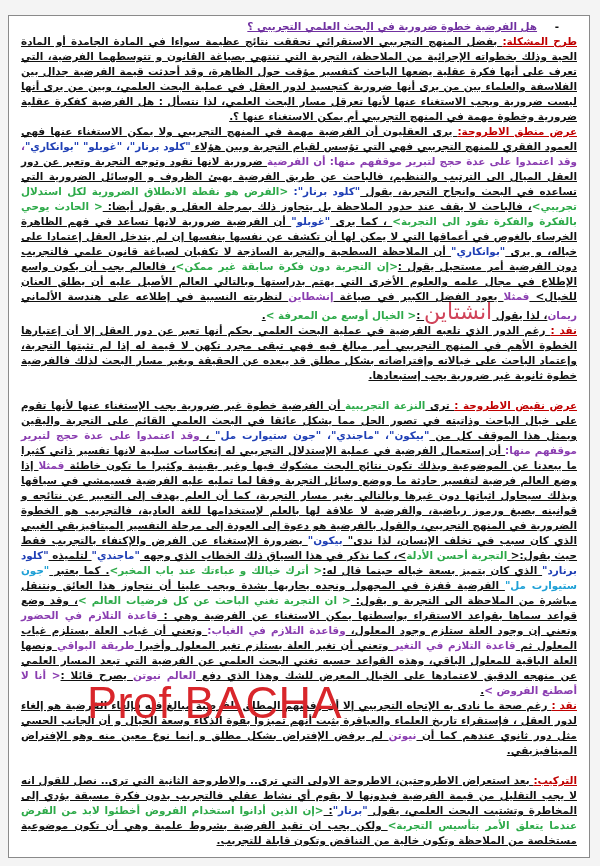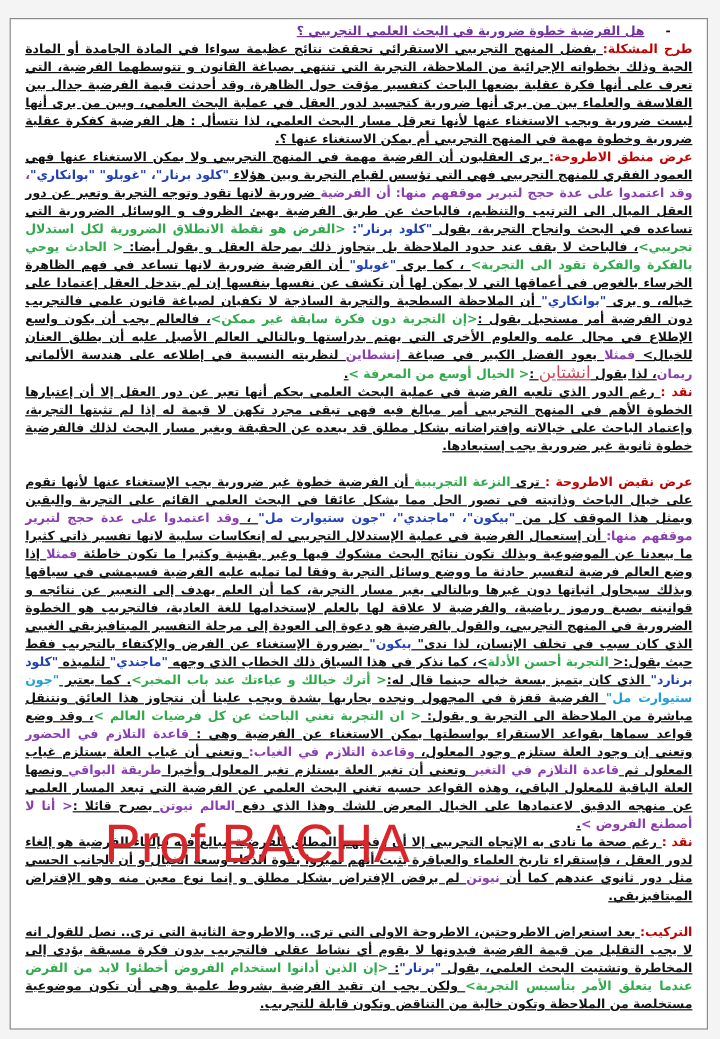--- a/index.html
+++ b/index.html
@@ -23,26 +23,26 @@
     font-weight: bold;
     font-size: 10.4px;
     line-height: 15px;
     color: #111;
   }
   .para { margin: 0; }
   .gap { height: 15px; }
   .title-line { text-align: right; padding-right: 18px; }
   .dash { margin-left: 14px; }
   .c-title { color: #7030a0; text-decoration: underline; }
-  .c-head  { color: #c00000; }
+  .c-head  { color: #c00000; text-decoration: underline; }
   .c-green { color: #2eaa4a; }
   .c-blue  { color: #1f3fb5; }
   .c-purple{ color: #8a3db0; }
   .c-cyan  { color: #1ea0d6; }
-  .c-pink  { color: #d0445a; font-size: 14px; font-weight: normal; text-decoration: underline; }
+  .c-pink  { color: #d0445a; font-size: 22px; font-weight: normal; }
   .c-black { color: #111; text-decoration: underline; }
   .watermark {
     position: absolute;
     left: 78px; top: 661px;
     font-family: "Liberation Sans", sans-serif;
     font-size: 45px;
     color: #d9262b;
     font-weight: normal;
     letter-spacing: 0.5px;
     direction: ltr;

